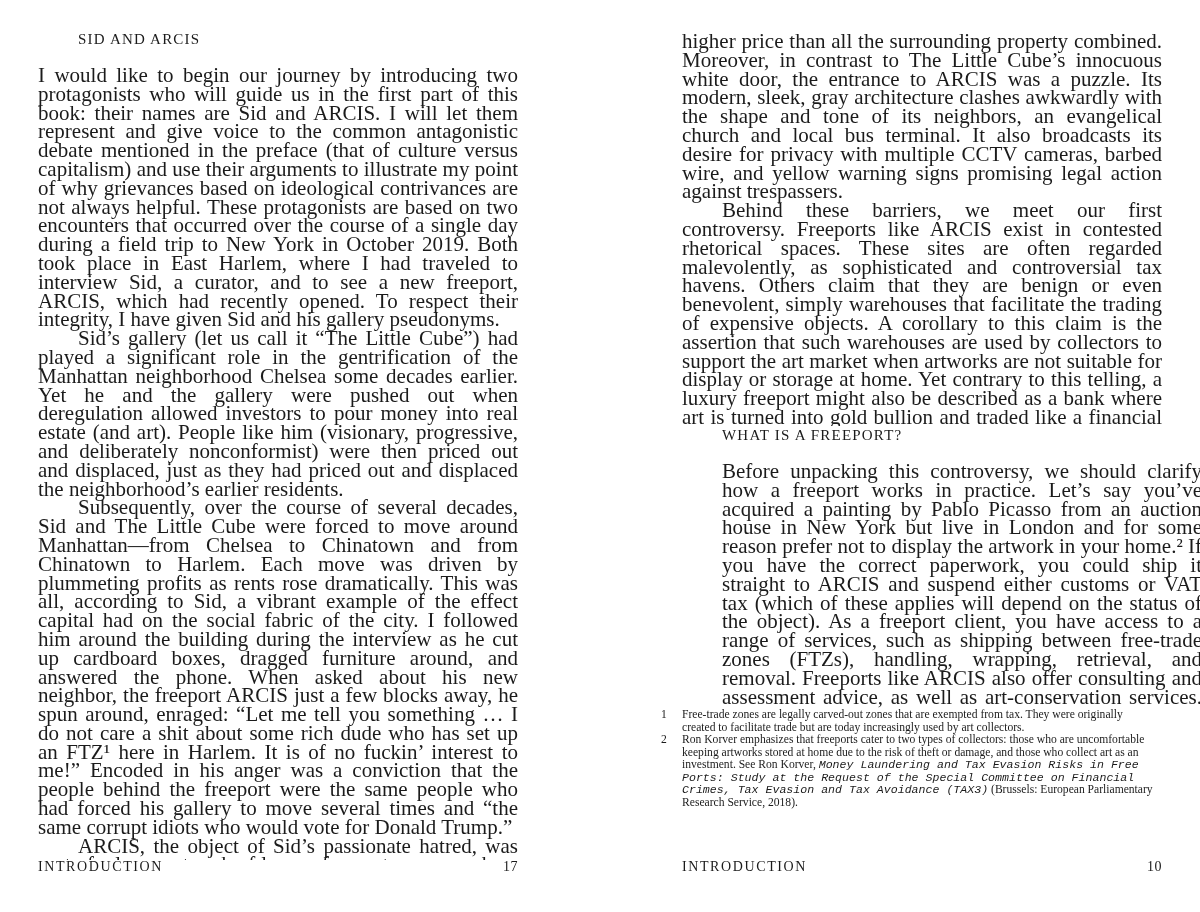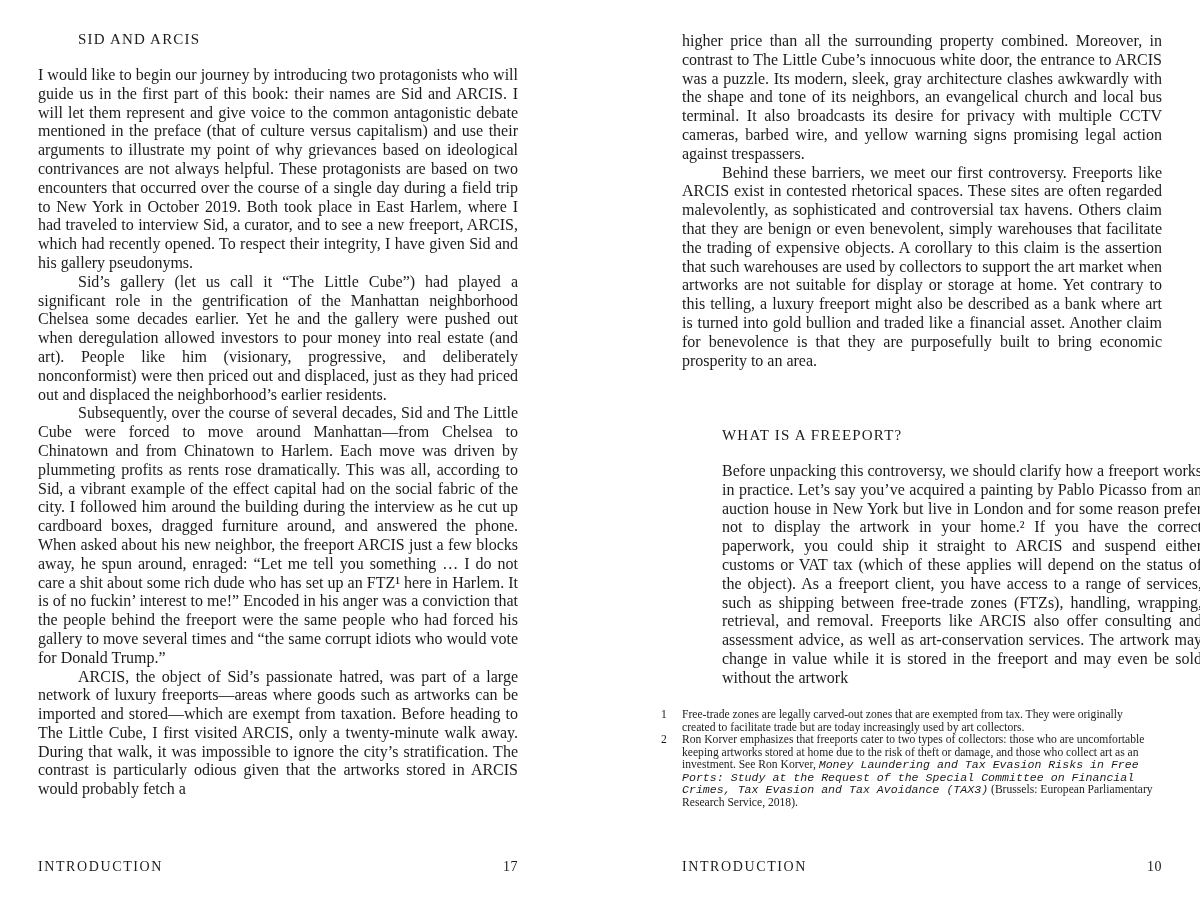--- a/index.html
+++ b/index.html
@@ -23,21 +23,21 @@
     letter-spacing:1.2px;
     white-space:nowrap;
   }
   .page.left  .section-heading { top:31px; }
   .page.right .section-heading { top:427px; }
 
   .body-copy {
     position:absolute;
     left:0;
     width:480px;
-    font-size:16px;
+    font-size:21px;
     line-height:18.8px;
     text-align:justify;
     overflow:hidden;
   }
   .body-copy p { text-align:justify; }
   .body-copy p.indent { text-indent:40px; }
 
   .page.left  .body-copy.block-a { top:66px;  height:794px; }
   .page.right .body-copy.block-b { top:32px;  height:394px; }
   .page.right .body-copy.block-c { top:462px; height:246px;margin-left:40px; }

